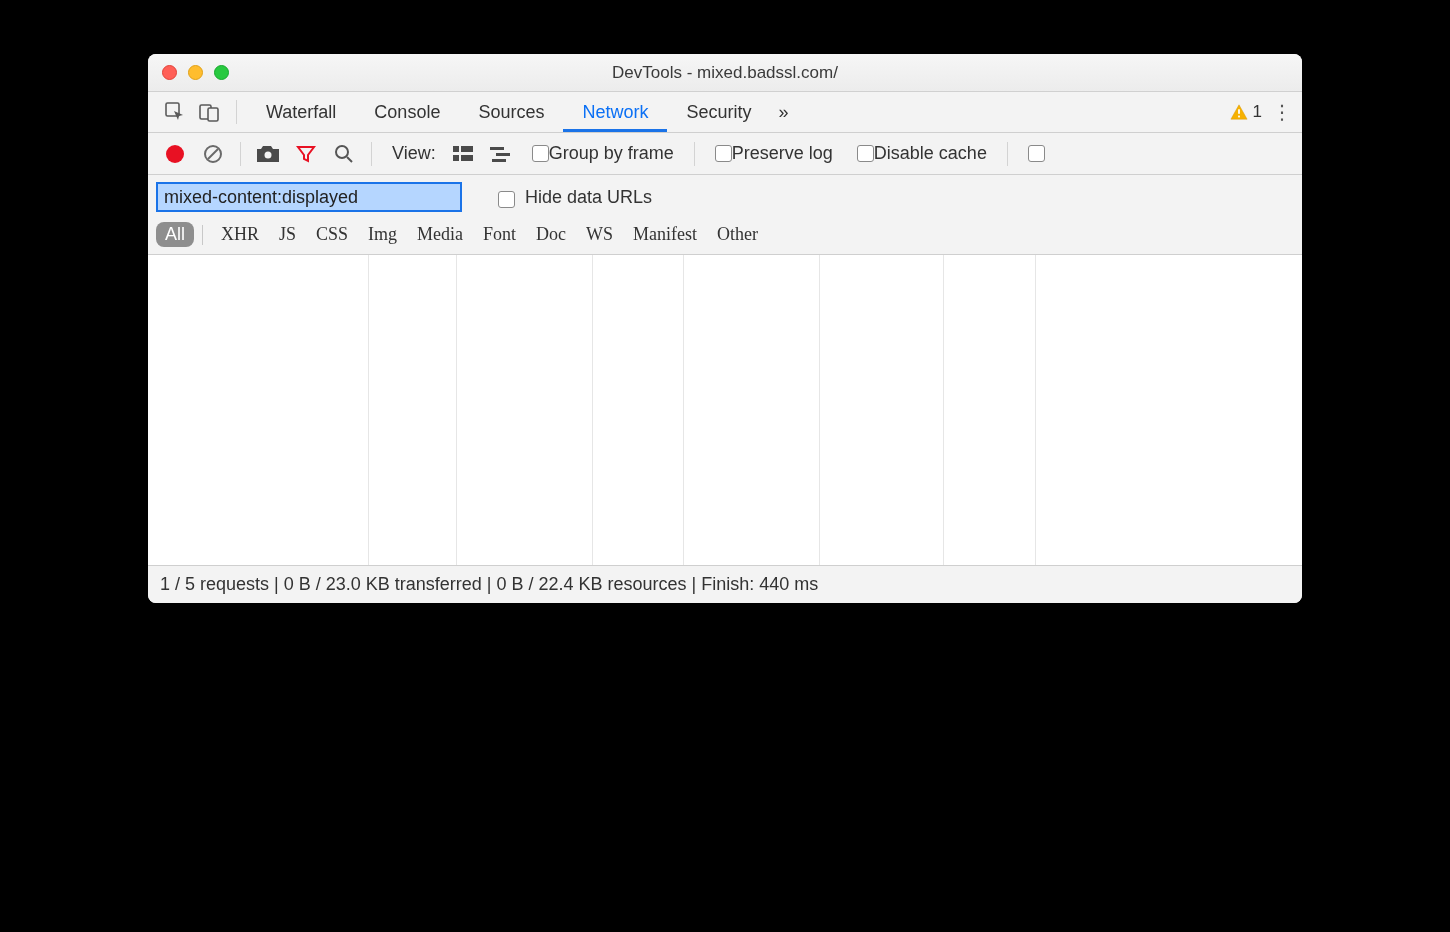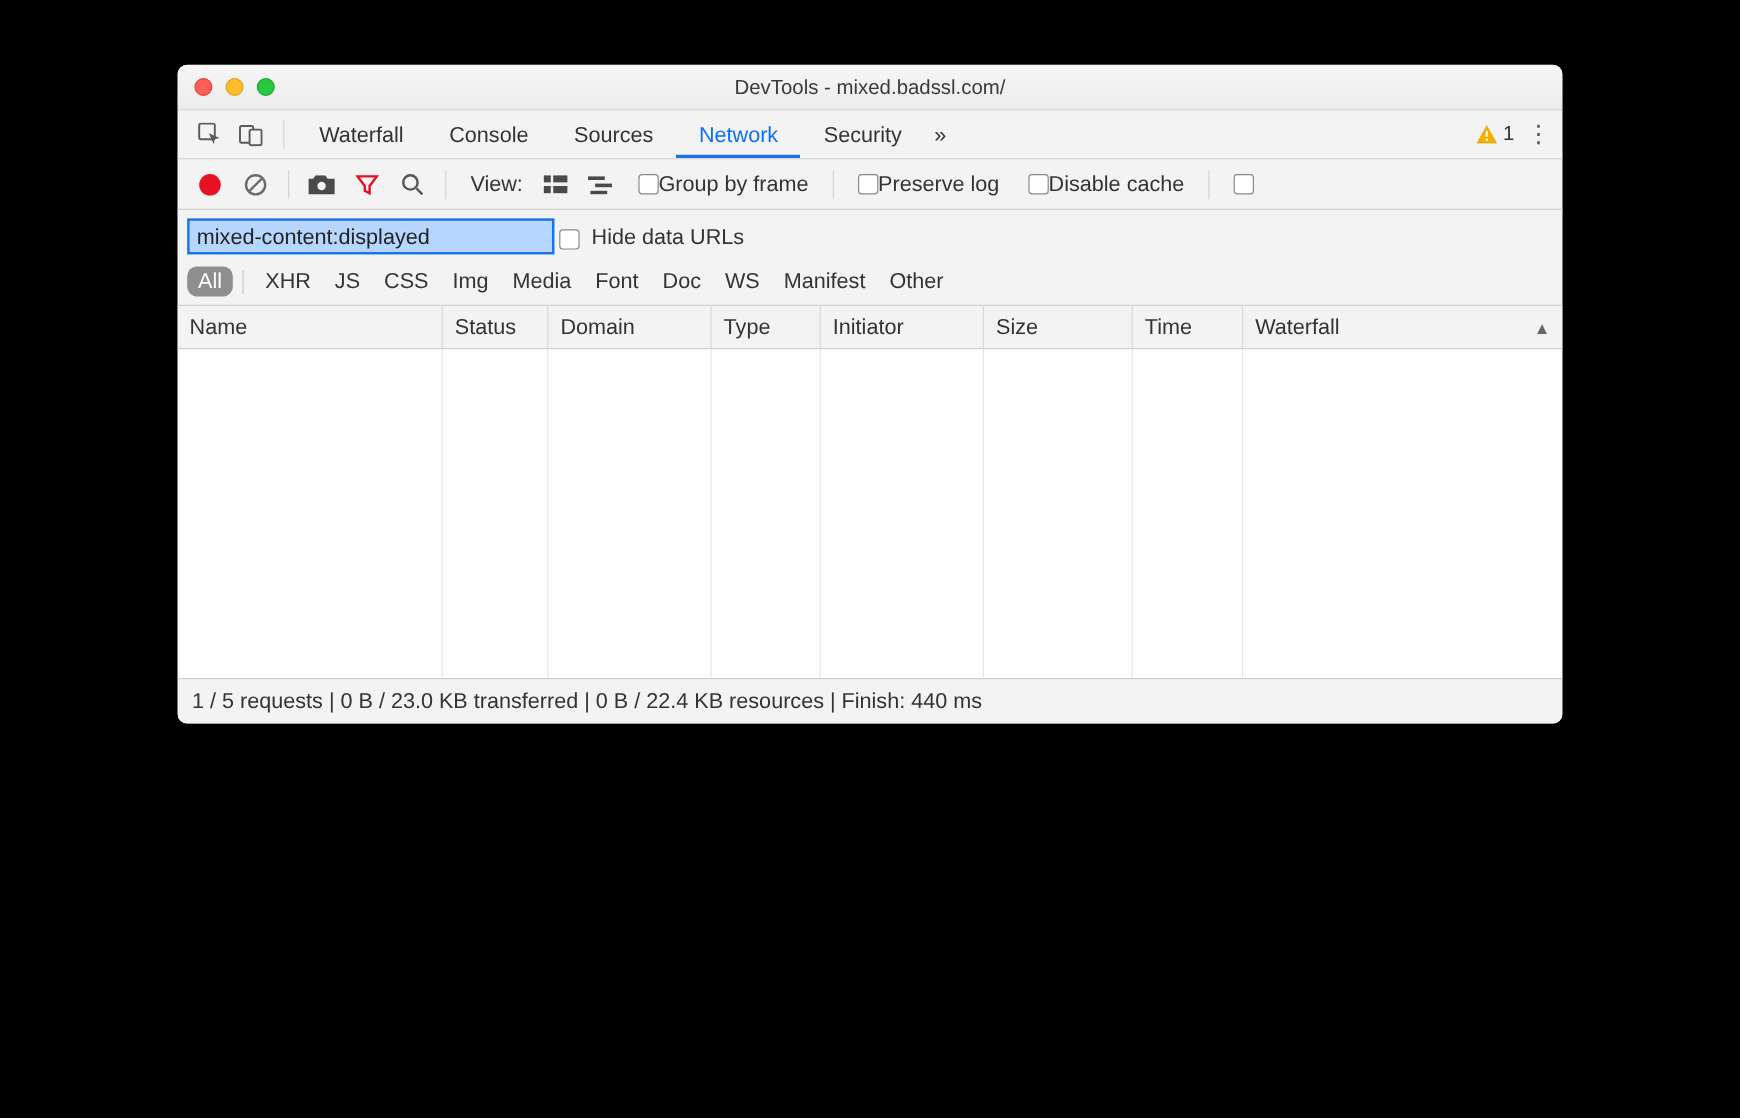--- a/index.html
+++ b/index.html
@@ -105,21 +105,21 @@
   .chk .box {
     width:17px; height:17px; border:1.5px solid #8a8a8a; border-radius:3px; background:#fff;
   }
   
   .filterrow {
     border-bottom: 1px solid #cfcfcf;
     background: #f3f3f3;
     padding: 7px 8px 7px 8px;
   }
   .filter-top {
-    display:flex; align-items:center; gap: 4px;
+    display:flex; align-items:center; gap: 36px;
   }
   .filter-input-sel {
     width: 306px;
     height: 30px;
     border: 2px solid #1a73e8;
     background: #b5d6ff;
     font-size: 18px;
     padding: 2px 6px;
     display:flex; align-items:center;
     color:#222;
@@ -136,21 +136,21 @@
   }
   .type-pill {
     padding: 2px 9px;
     border-radius: 8px;
     cursor: pointer;
   }
   .type-pill.active {
     background: #8e8e8e; color:#fff;
   }
   .type-sep { width:1px; height:20px; background:#c8c8c8; margin:0 8px; }
-  .type-item { padding: 2px 10px; cursor:pointer; }
+  .type-item { padding: 2px 10px; cursor:pointer;font-family:Liberation Serif, serif; }
   
   .table-wrap { height: 310px; background:#fff; display:flex; flex-direction:column; overflow:hidden; }
   .thead {
     display:flex; height: 36px; background:#f3f3f3; border-bottom:1px solid #d0d0d0;
     font-size: 18px; color:#333;
   }
   .th, .td {
     display:flex; align-items:center;
     border-right:1px solid #d9d9d9;
     padding: 0 10px;
@@ -333,33 +333,20 @@
       <span class="type-item">Media</span>
       <span class="type-item">Font</span>
       <span class="type-item">Doc</span>
       <span class="type-item">WS</span>
       <span class="type-item">Manifest</span>
       <span class="type-item">Other</span>
     </div>
   </div>
 
   <div class="table-wrap">
-    <div class="thead">
-      <div class="th col-name">Name</div>
-      <div class="th col-status">Status</div>
-      <div class="th col-domain">Domain</div>
-      <div class="th col-type">Type</div>
-      <div class="th col-initiator">Initiator</div>
-      <div class="th col-size">Size</div>
-      <div class="th col-time" style="justify-content:flex-start">Time</div>
-      <div class="th col-waterfall">
-        <span>Waterfall</span>
-        <span class="sort-arrow">▲</span>
-      </div>
-    </div>
 
 
     <div class="tbody-fill">
       <div class="colline col-name"></div>
       <div class="colline col-status"></div>
       <div class="colline col-domain"></div>
       <div class="colline col-type"></div>
       <div class="colline col-initiator"></div>
       <div class="colline col-size"></div>
       <div class="colline col-time"></div>

